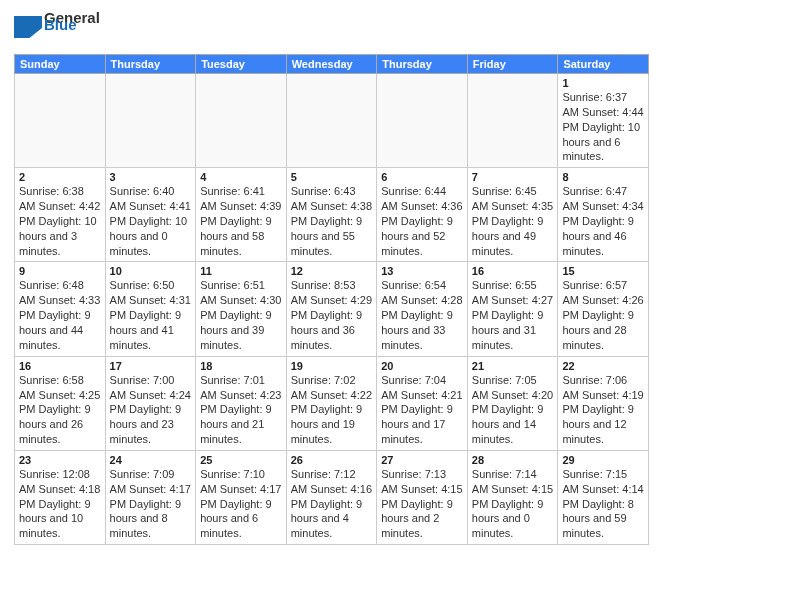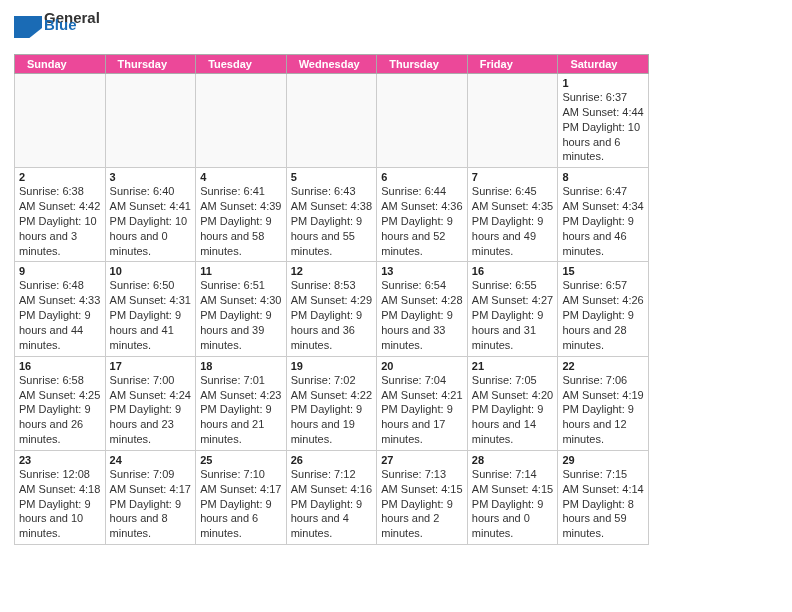--- a/index.html
+++ b/index.html
@@ -38,26 +38,26 @@
     .subtitle {
       font-size: 13px;
       color: #444;
     }
     .calendar {
       width: 100%;
       border-collapse: collapse;
       table-layout: fixed;
     }
     .calendar th {
-      background: #ec4899;
+      background: #3b82f6;
       color: #fff;
       font-size: 11px;
       font-weight: bold;
       text-align: left;
-      padding: 3px 12px;
+      padding: 3px 5px;
       border: 1px solid #aaa;
     }
     .calendar td {
       border: 1px solid #ccc;
       vertical-align: top;
       padding: 3px 4px;
       font-size: 9px;
       color: #333;
       height: 78px;
       background: #fff;

